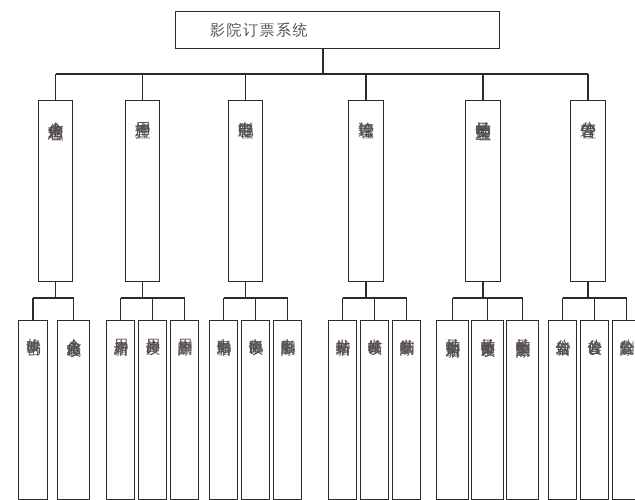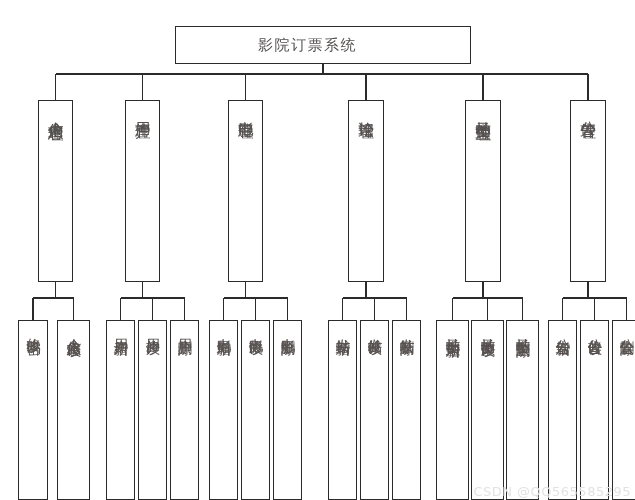--- a/index.html
+++ b/index.html
@@ -112,21 +112,21 @@
       <div class="conn v" style="left: 486.8px; top: 298px; height: 22px;"></div>
       <div class="conn v" style="left: 521.8px; top: 298px; height: 22px;"></div>
       <div class="conn v" style="left: 587.3px; top: 74px; height: 26px;"></div>
       <div class="conn v" style="left: 587.3px; top: 282px; height: 16px;"></div>
       <div class="conn h" style="left: 562.5px; top: 297.3px; width: 64px;"></div>
       <div class="conn v" style="left: 561.8px; top: 298px; height: 22px;"></div>
       <div class="conn v" style="left: 593.8px; top: 298px; height: 22px;"></div>
       <div class="conn v" style="left: 625.8px; top: 298px; height: 22px;"></div>
     </div>
 
-  <div class="box root" id="root-box" style="left: 175px; top: 26px; width: 296px; height: 38px; padding-left: 48px;">
+  <div class="box root" id="root-box" style="left: 175px; top: 11px; width: 325px; height: 38px;">
     <span class="label-h">影院订票系统</span>
   </div>
 
   <div id="node-layer">
       <div class="box" style="left: 38px; top: 100px; width: 35px; height: 182px;">
         <span class="label-v">个人信息管理</span>
       </div>
       <div class="box" style="left: 18px; top: 320px; width: 30px; height: 180px;">
         <span class="label-v leaf">修改密码</span>
       </div>
@@ -188,14 +188,13 @@
         <span class="label-v leaf">公告新增</span>
       </div>
       <div class="box" style="left: 580px; top: 320px; width: 29px; height: 180px;">
         <span class="label-v leaf">公告修改</span>
       </div>
       <div class="box" style="left: 612px; top: 320px; width: 29px; height: 180px;">
         <span class="label-v leaf">公告删除</span>
       </div>
     </div>
 
-  <div id="watermark">CSDN @QQ565585295</div>
 </div>
 
 </body></html>

